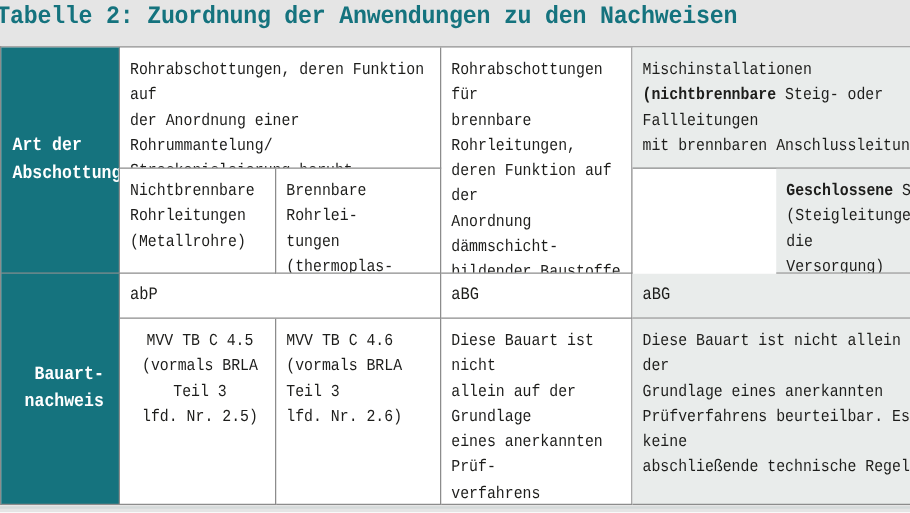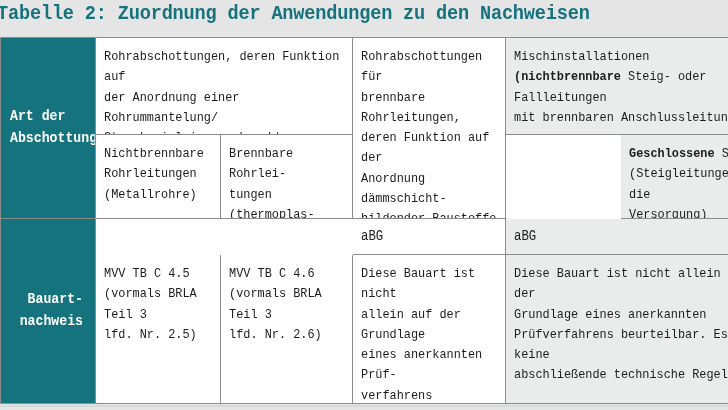--- a/index.html
+++ b/index.html
@@ -123,30 +123,33 @@
       <div class="inner"><b>Geschlossene</b><span> Systeme
 (Steigleitungen für die
 Versorgung)</span></div>
     </div>
 
     <div class="c teal" style="grid-area: 3 / 1 / 5 / 2; text-align: right;">
       <div class="inner">Bauart-
 nachweis</div>
     </div>
 
+    <div class="c sm" style="grid-area: 3 / 2 / 4 / 4;">
+      <div class="inner">abP</div>
+    </div>
 
     <div class="c sm" style="grid-area: 3 / 4 / 4 / 5;">
       <div class="inner">aBG</div>
     </div>
 
     <div class="c sm gray" style="grid-area: 3 / 5 / 4 / 7;">
       <div class="inner">aBG</div>
     </div>
 
-    <div class="c" style="grid-area: 4 / 2 / 5 / 3;">
+    <div class="c" style="grid-area: 4 / 2 / 5 / 3; text-align: center;">
       <div class="inner">MVV TB C 4.5
 (vormals BRLA Teil 3
 lfd. Nr. 2.5)</div>
     </div>
 
     <div class="c" style="grid-area: 4 / 3 / 5 / 4;">
       <div class="inner">MVV TB C 4.6
 (vormals BRLA Teil 3
 lfd. Nr. 2.6)</div>
     </div>

